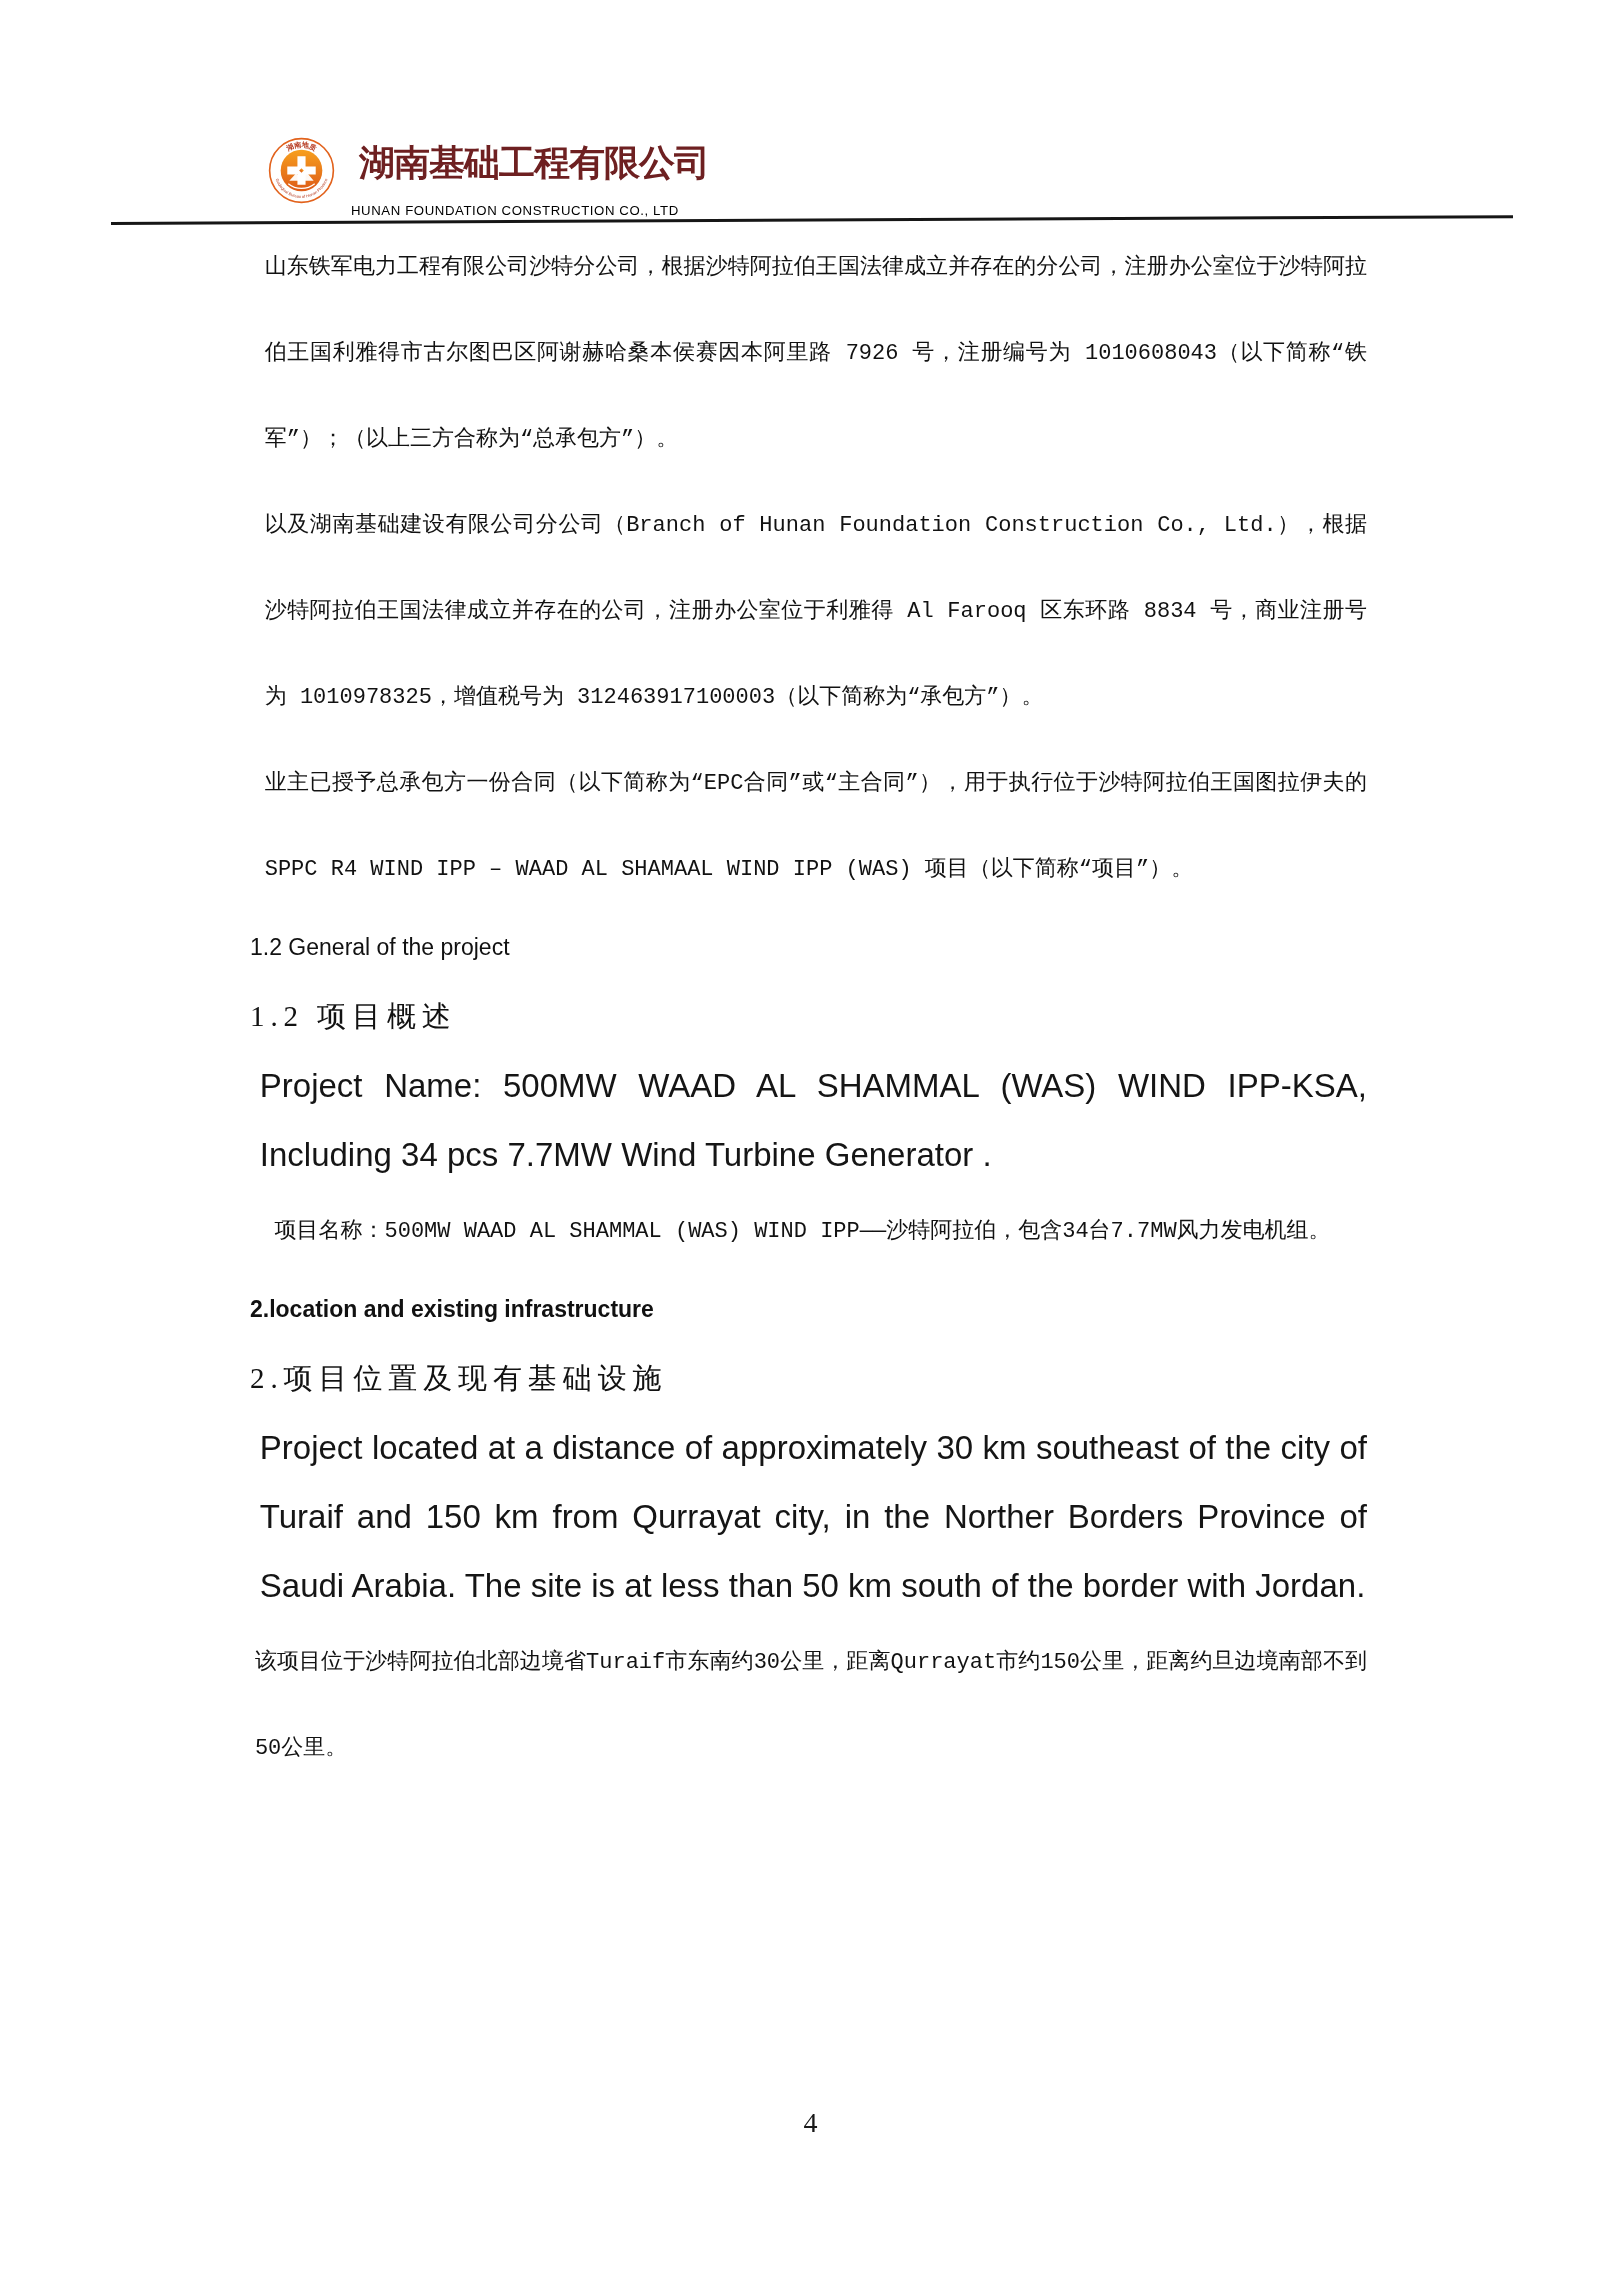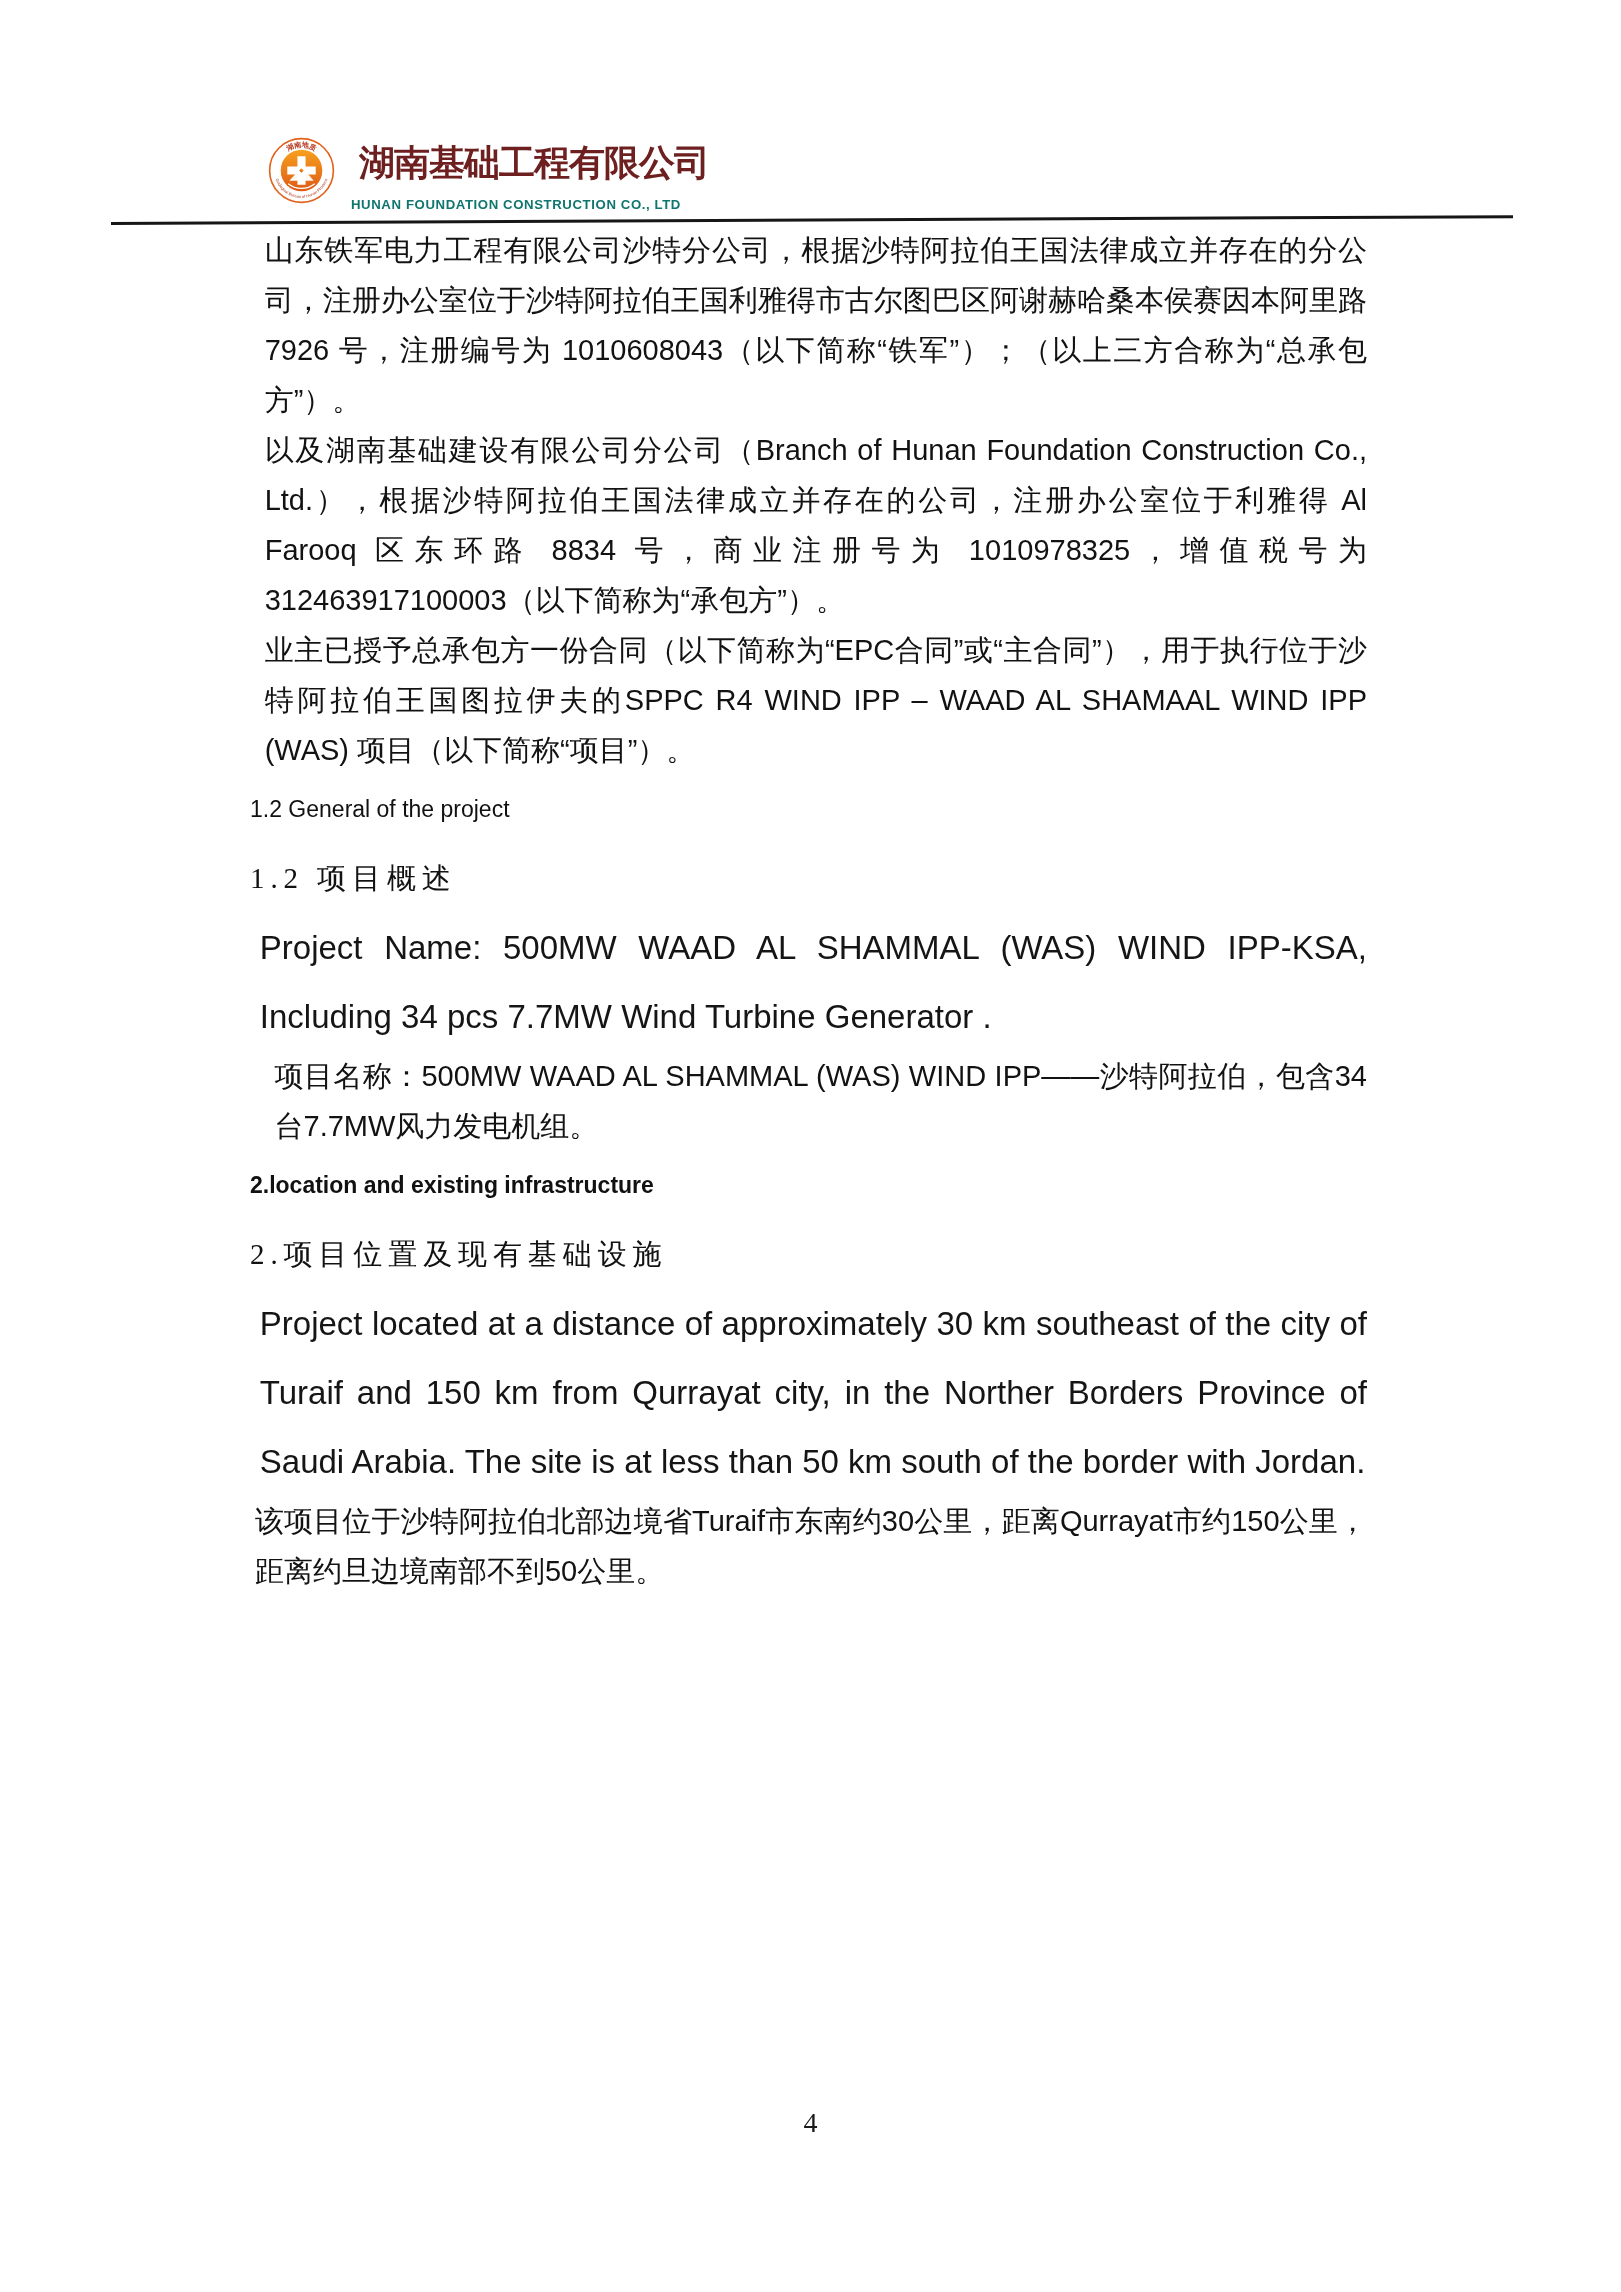--- a/index.html
+++ b/index.html
@@ -15,36 +15,36 @@
   .letterhead{position:absolute;left:0;top:0;width:1621px;height:227px;}
   .logo{position:absolute;left:268px;top:137px;width:67px;height:67px;}
   .brand{position:absolute;left:351px;top:144px;}
   .brand-zh{
     font-family:"Liberation Serif","DejaVu Serif",serif;
     font-weight:700;font-size:36px;line-height:39px;
     letter-spacing:-1px;color:#6e2021;white-space:nowrap;margin-left:8px;
   }
   .brand-en{
     font-family:"Liberation Sans","DejaVu Sans",sans-serif;
-    font-weight:700;font-size:13.2px;line-height:15.7px;
-    letter-spacing:0.6px;color:#0f766e;margin-top:14px;white-space:nowrap;
+    font-weight:400;font-size:13.2px;line-height:15.7px;
+    letter-spacing:0.6px;color:#000000;margin-top:20px;white-space:nowrap;
   }
   .header-rule{
     position:absolute;left:111px;top:222px;width:1402px;height:2.9px;
     background:#161616;transform:rotate(-0.28deg);transform-origin:left center;
   }
   
   .content{
     position:absolute;left:250px;top:225px;width:1117px;
     display:flow-root;
   }
   .content p{margin:0;}
   .p-zh{
-    font-family:Liberation Sans, sans-serif;
-    font-size:29px;line-height:50px;text-align:justify;
+    font-family:Liberation Mono, monospace;
+    font-size:22px;line-height:86px;text-align:justify;
     padding-left:14.7px;
   }
   .p-en{
     font-family:"Liberation Sans","DejaVu Sans",sans-serif;
     font-size:33px;line-height:69px;text-align:justify;
     padding-left:9.8px;color:#151515;
   }
   .h-en{
     font-family:"Liberation Sans","DejaVu Sans",sans-serif;
     font-size:23px;line-height:69px;font-weight:400;

